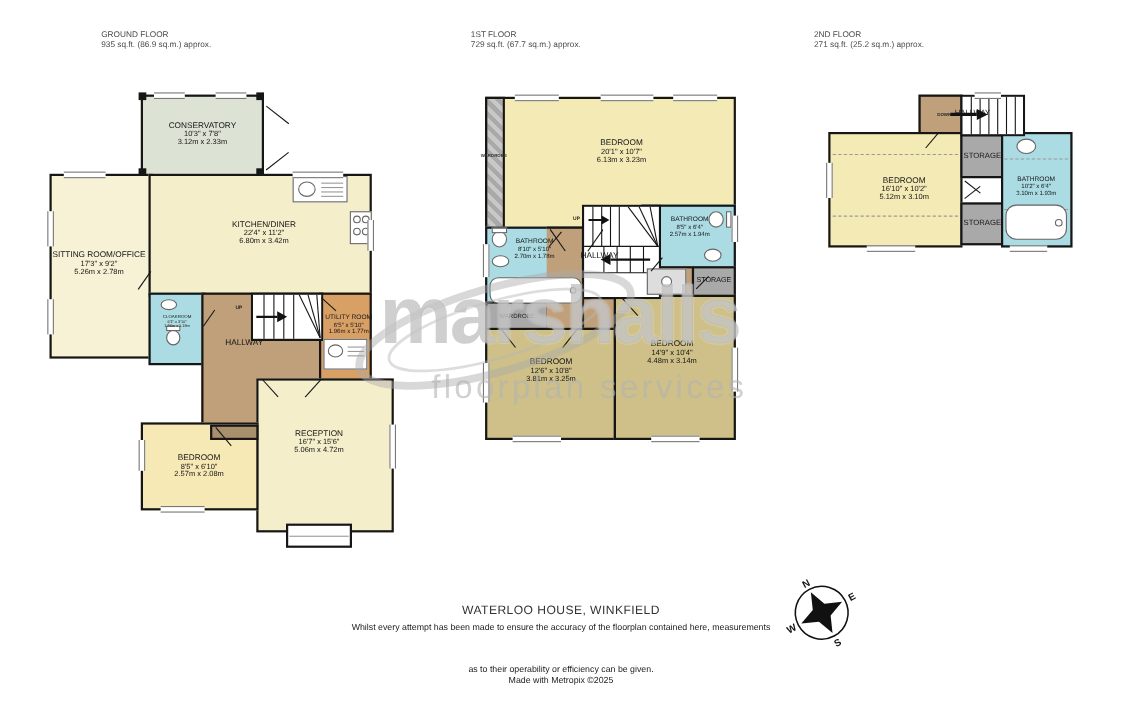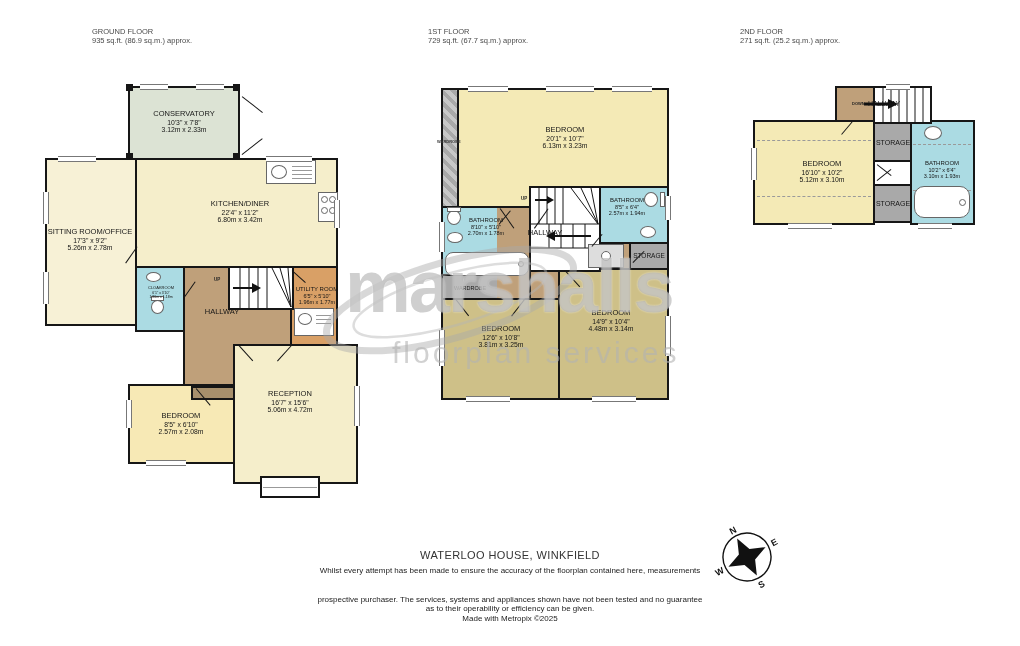--- a/index.html
+++ b/index.html
@@ -337,21 +337,21 @@
     </g>
   </svg>
   <div class="wm-brand" style="left:345px;top:244px;font-size:74px;">marshalls</div>
   <div class="wm-tag" style="left:392px;top:336px;font-size:30px;">floorplan services</div>
 
   <div class="foot prop" style="top:531px;margin-top:18px;">WATERLOO HOUSE, WINKFIELD</div>
   <div class="foot disc" style="top:566px;">
     <span>Whilst every attempt has been made to ensure the accuracy of the floorplan contained here, measurements</span><br>
     <br>
     <br>
-    <span>prospective purchaser. The services, systems and appliances shown have not been tested and no guarantee</span><br>
+    <br>
     <span>as to their operability or efficiency can be given.</span><br>
     <span>Made with Metropix ©2025</span>
   </div>
 
   <svg style="position:absolute;left:710px;top:520px;z-index:7;" width="74" height="74">
     <g transform="rotate(-28 37 37)" font-family="Liberation Sans, sans-serif" font-size="9" font-weight="bold" fill="#111" text-anchor="middle">
       <circle cx="37" cy="37" r="24" fill="none" stroke="#111" stroke-width="1.4"></circle>
       <polygon points="37,16 43,31 58,37 43,43 37,58 31,43 16,37 31,31" fill="#111"></polygon>
       <text x="37" y="10">N</text>
       <text x="68" y="40">E</text>

